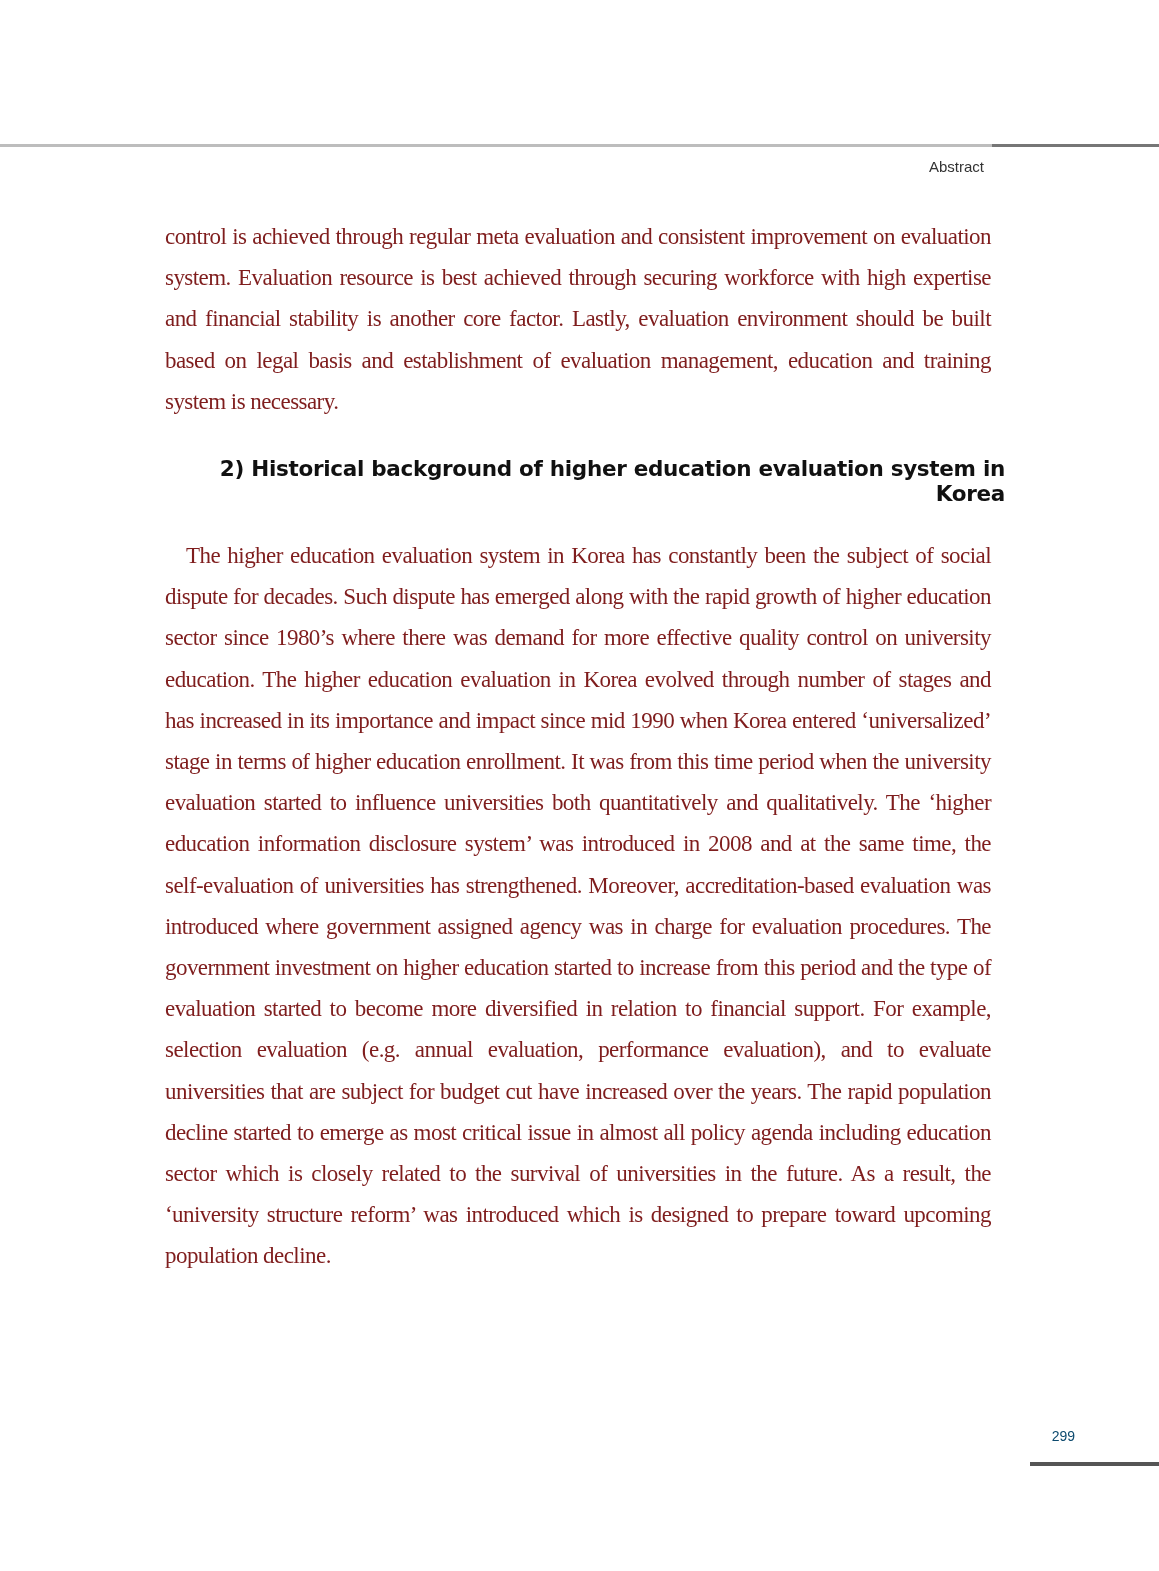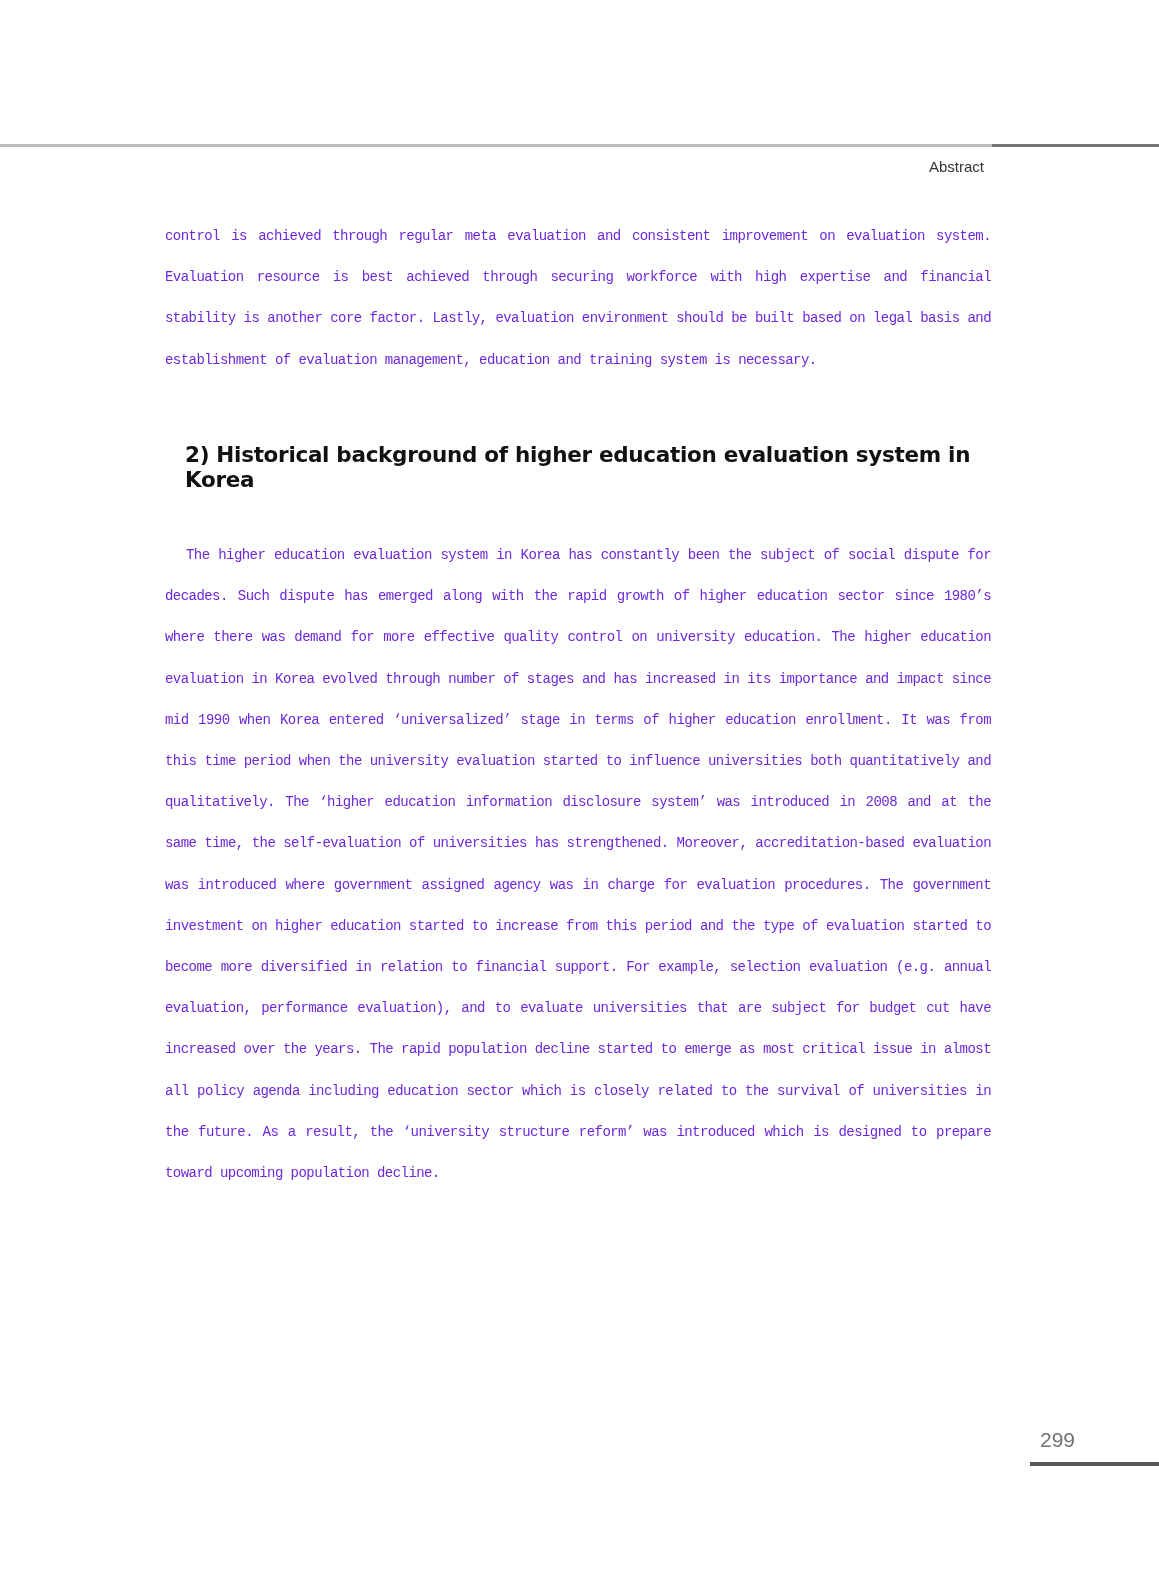--- a/index.html
+++ b/index.html
@@ -10,36 +10,36 @@
       font-family: "Liberation Sans", sans-serif; font-size: 15px; color: #333; margin-top: 39px;
     }
     .rule-light {
       position: absolute; top: 144px; left: 0; width: 992px; height: 3px; background: #bdbdbd;
     }
     .rule-dark {
       position: absolute; top: 144px; left: 992px; width: 167px; height: 3px; background: #767676;
     }
     .body-text {
       position: absolute; left: 165px; width: 826px;
-      font-family: Liberation Mono, monospace; font-size: 14px; color: #6d28d9;
+      font-family: Liberation Serif, serif; font-size: 23px; color: #7f1d1d;
       line-height: 41.2px; text-align: justify;
       letter-spacing: -0.55px;
     }
     .body-text p { margin: 0; }
     .para-1 { top: 216px; }
     .heading {
-      position: absolute; left: 185px; top: 442px; width: 820px;
+      position: absolute; left: 185px; top: 456px; width: 820px;
       font-family: "DejaVu Sans", sans-serif; font-size: 21.5px; color: #111;
-      font-weight: 600; letter-spacing: -0.3px;
+      font-weight: 600; letter-spacing: -0.3px; text-align: right;
     }
     .para-2 { top: 535px; }
     .indent { text-indent: 21px; }
     .page-number {
       position: absolute; top: 1428px; left: 1030px; width: 45px; text-align: right;
-      font-family: "Liberation Sans", sans-serif; font-size: 21px; color: #737373;
+      font-family: "Liberation Sans", sans-serif; font-size: 14px; color: #0c4a6e;
     }
     .footer-bar {
       position: absolute; top: 1462px; left: 1030px; width: 129px; height: 4px; background: #555555;
     }
   </style>
 </head>
 <body>
 
 <div class="running-head">Abstract</div>
 <div class="rule-light"></div>

